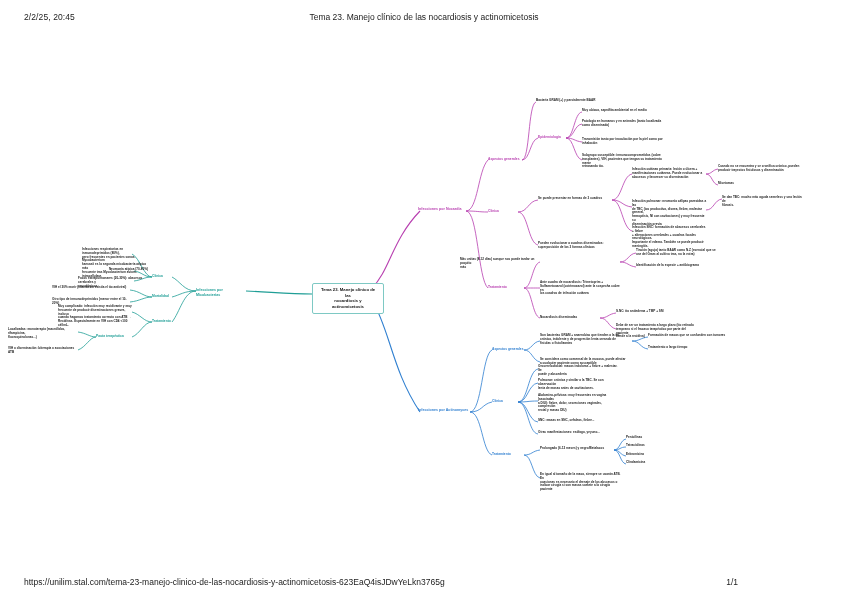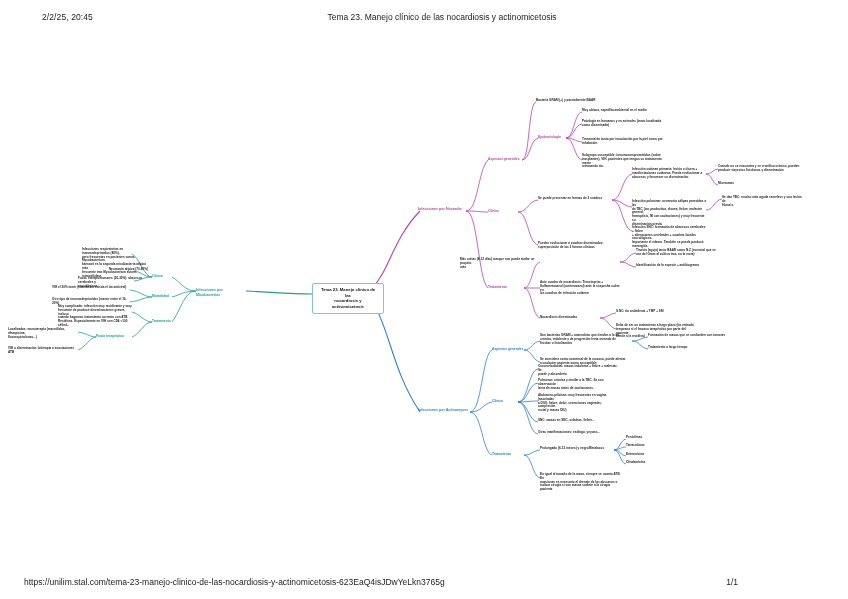--- a/index.html
+++ b/index.html
@@ -3,21 +3,21 @@
 <meta charset="utf-8">
 <style>
   html,body{margin:0;padding:0;}
   body{
     width:848px;height:599px;background:#ffffff;
     font-family:"Liberation Sans",sans-serif;
     color:#1a1a1a;overflow:hidden;position:relative;
   }
   .print-header{
     position:absolute;top:0;left:0;width:736px;height:34px;
-    display:flex;align-items:center;margin-left:18px;
+    display:flex;align-items:center;
   }
   .print-header .ph-date{
     position:absolute;left:24px;top:12px;
     font-size:8.5px;color:#222;white-space:nowrap;letter-spacing:.1px;
   }
   .print-header .ph-title{
     position:absolute;left:0;width:848px;top:12px;
     text-align:center;font-size:8.5px;color:#222;white-space:nowrap;
   }
   .print-footer{

